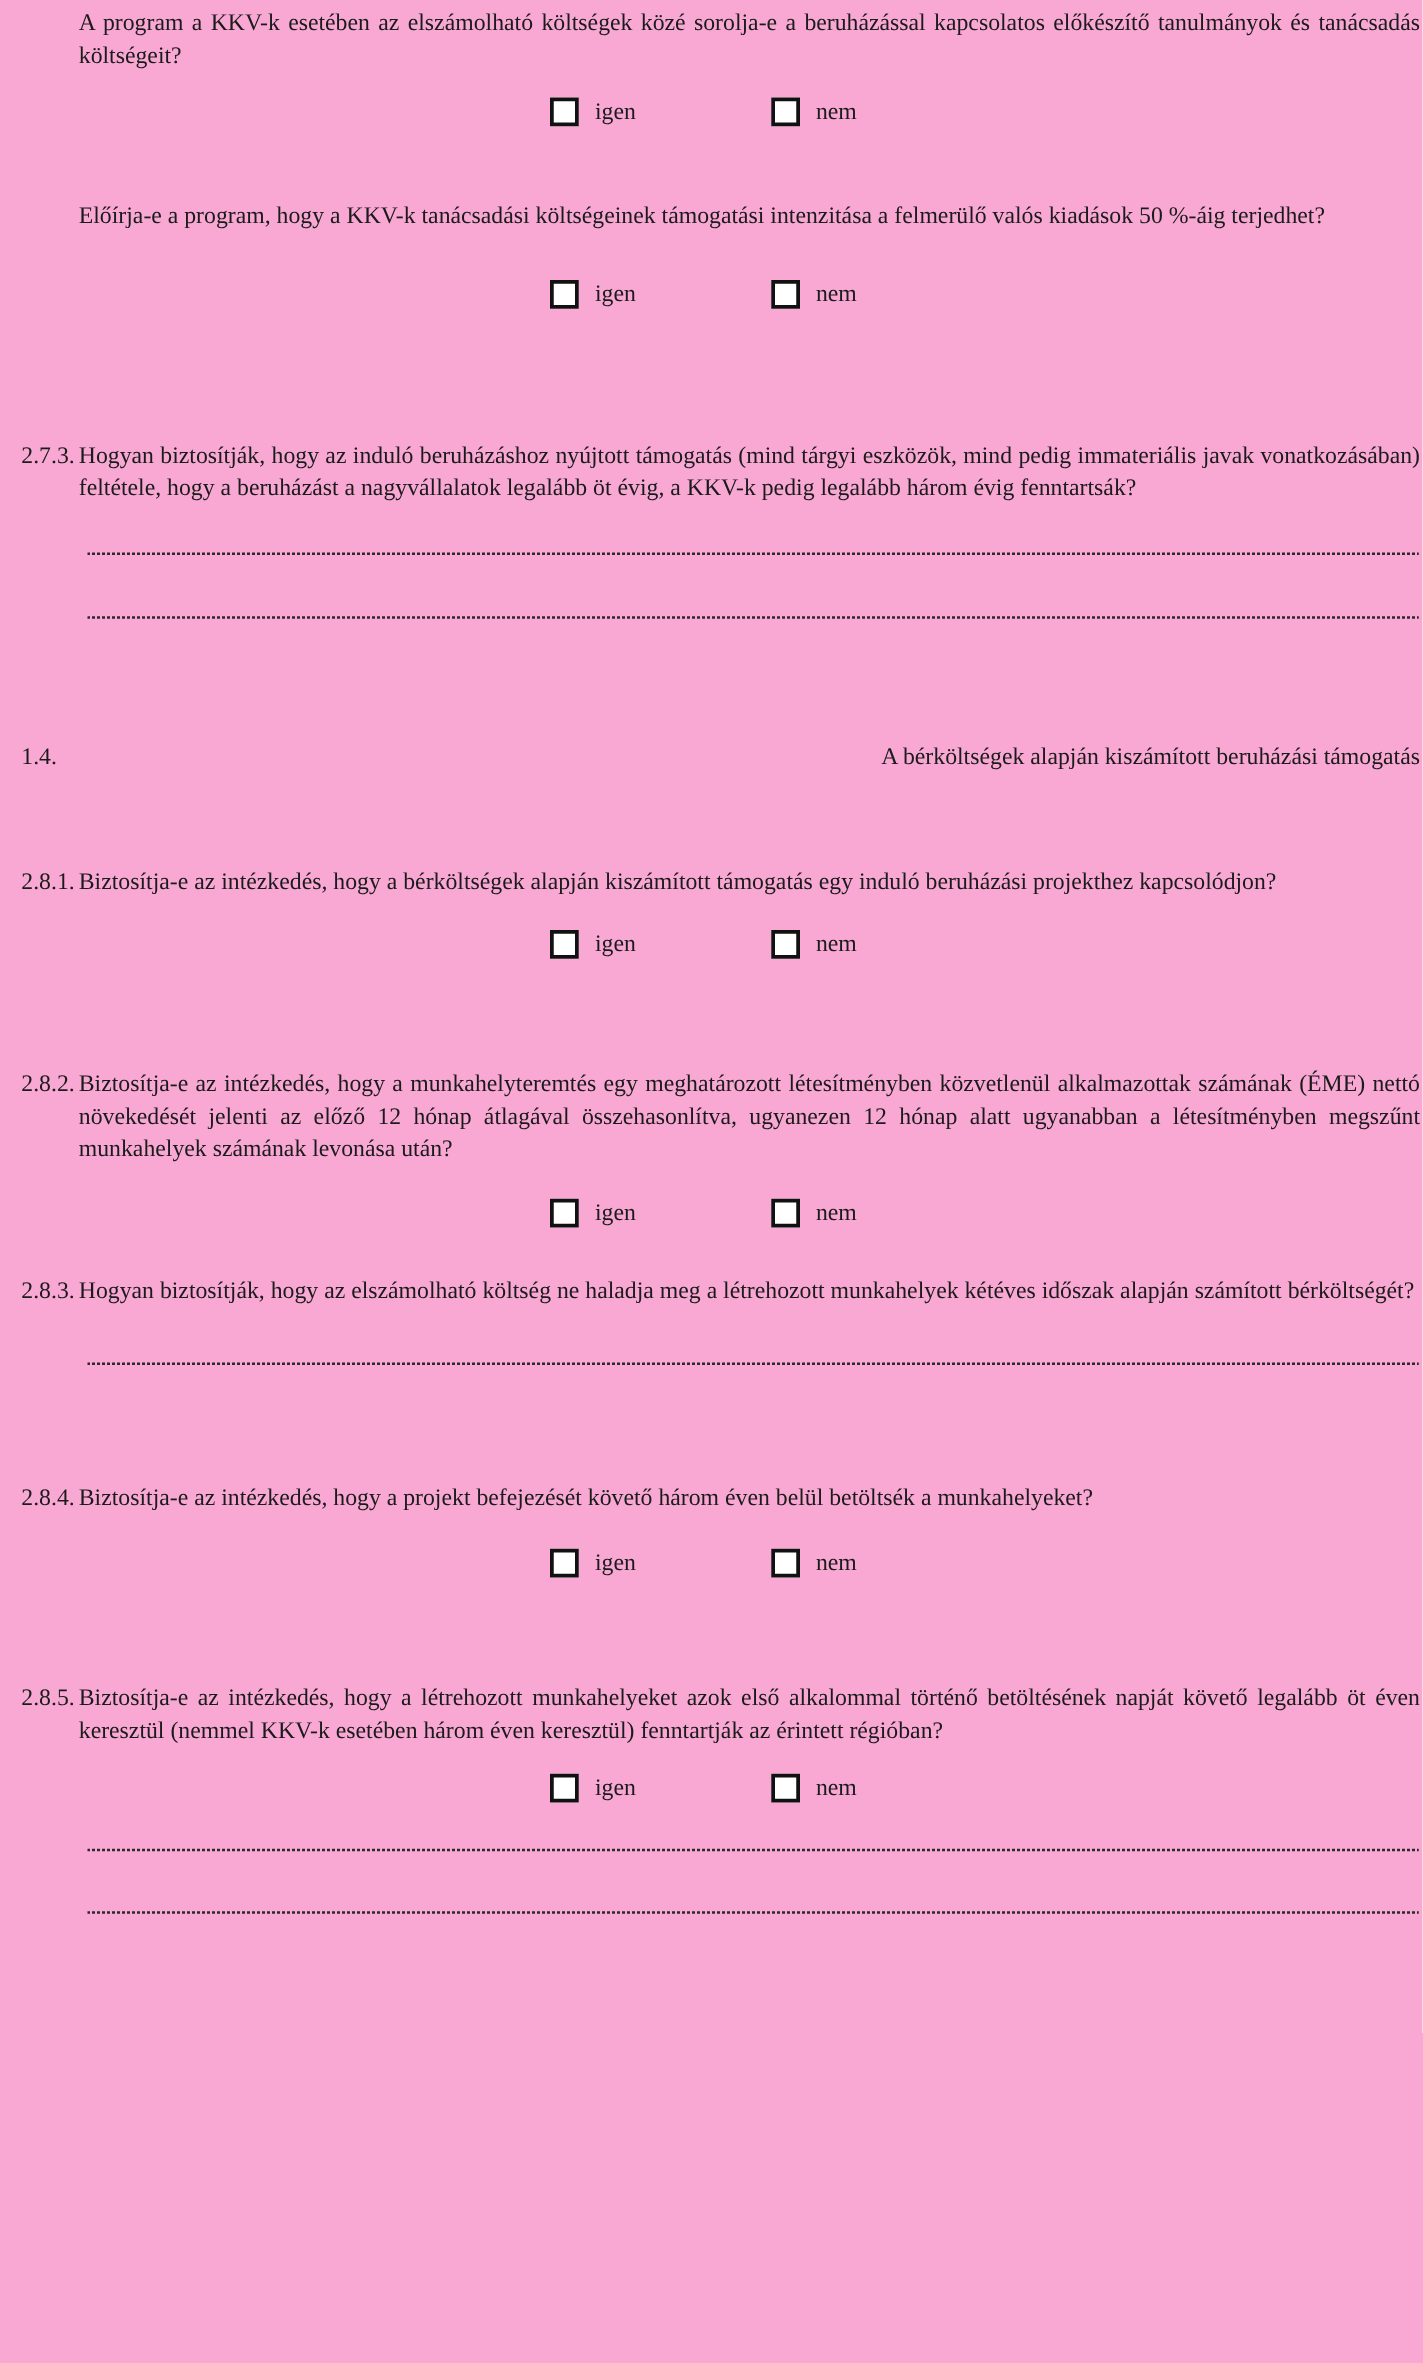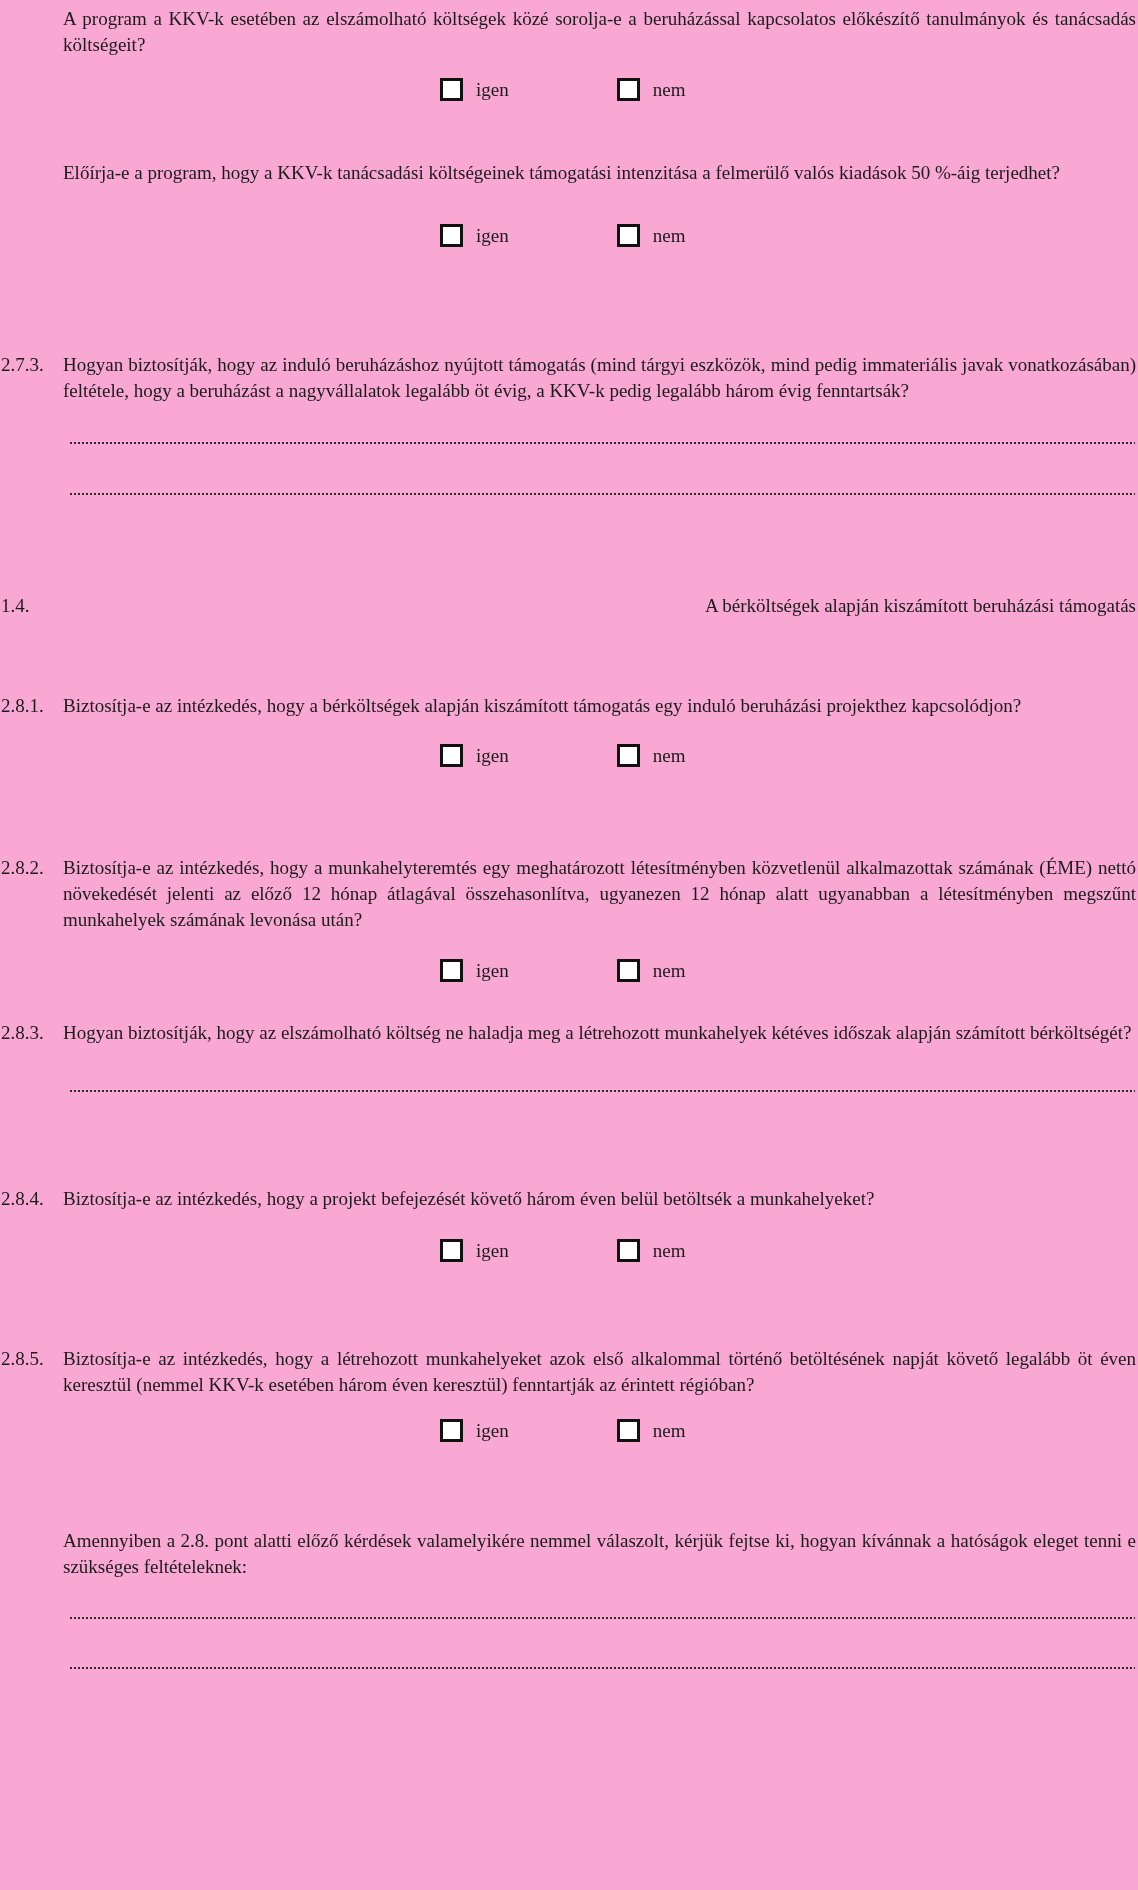--- a/index.html
+++ b/index.html
@@ -20,21 +20,21 @@
     line-height: 26px;
     color: #1b1b1b;
   }
   .block {
     position: relative;
     padding-left: 63px;
     padding-right: 2px;
   }
   .block .num {
     position: absolute;
-    left: 1px;
+    left: 17px;
     top: 0;
     white-space: nowrap;
   }
   .qtext {
     margin: 0;
     text-align: justify;
   }
   .heading .qtext {
     text-align: right;
   }
@@ -180,19 +180,16 @@
     <span class="cbitem">
       <span class="checkbox"></span>
       <span class="cblabel">igen</span>
     </span>
     <span class="cbitem second">
       <span class="checkbox"></span>
       <span class="cblabel">nem</span>
     </span>
   </div>
 
-  <div class="block" style="margin-top:86px">
-    <p class="qtext">Amennyiben a 2.8. pont alatti előző kérdések valamelyikére nemmel válaszolt, kérjük fejtse ki, hogyan kívánnak a hatóságok eleget tenni e szükséges feltételeknek:</p>
-  </div>
   <div class="dotline" style="margin-top:36px"></div>
   <div class="dotline" style="margin-top:47px"></div>
 
 </div>
 
 </body></html>

